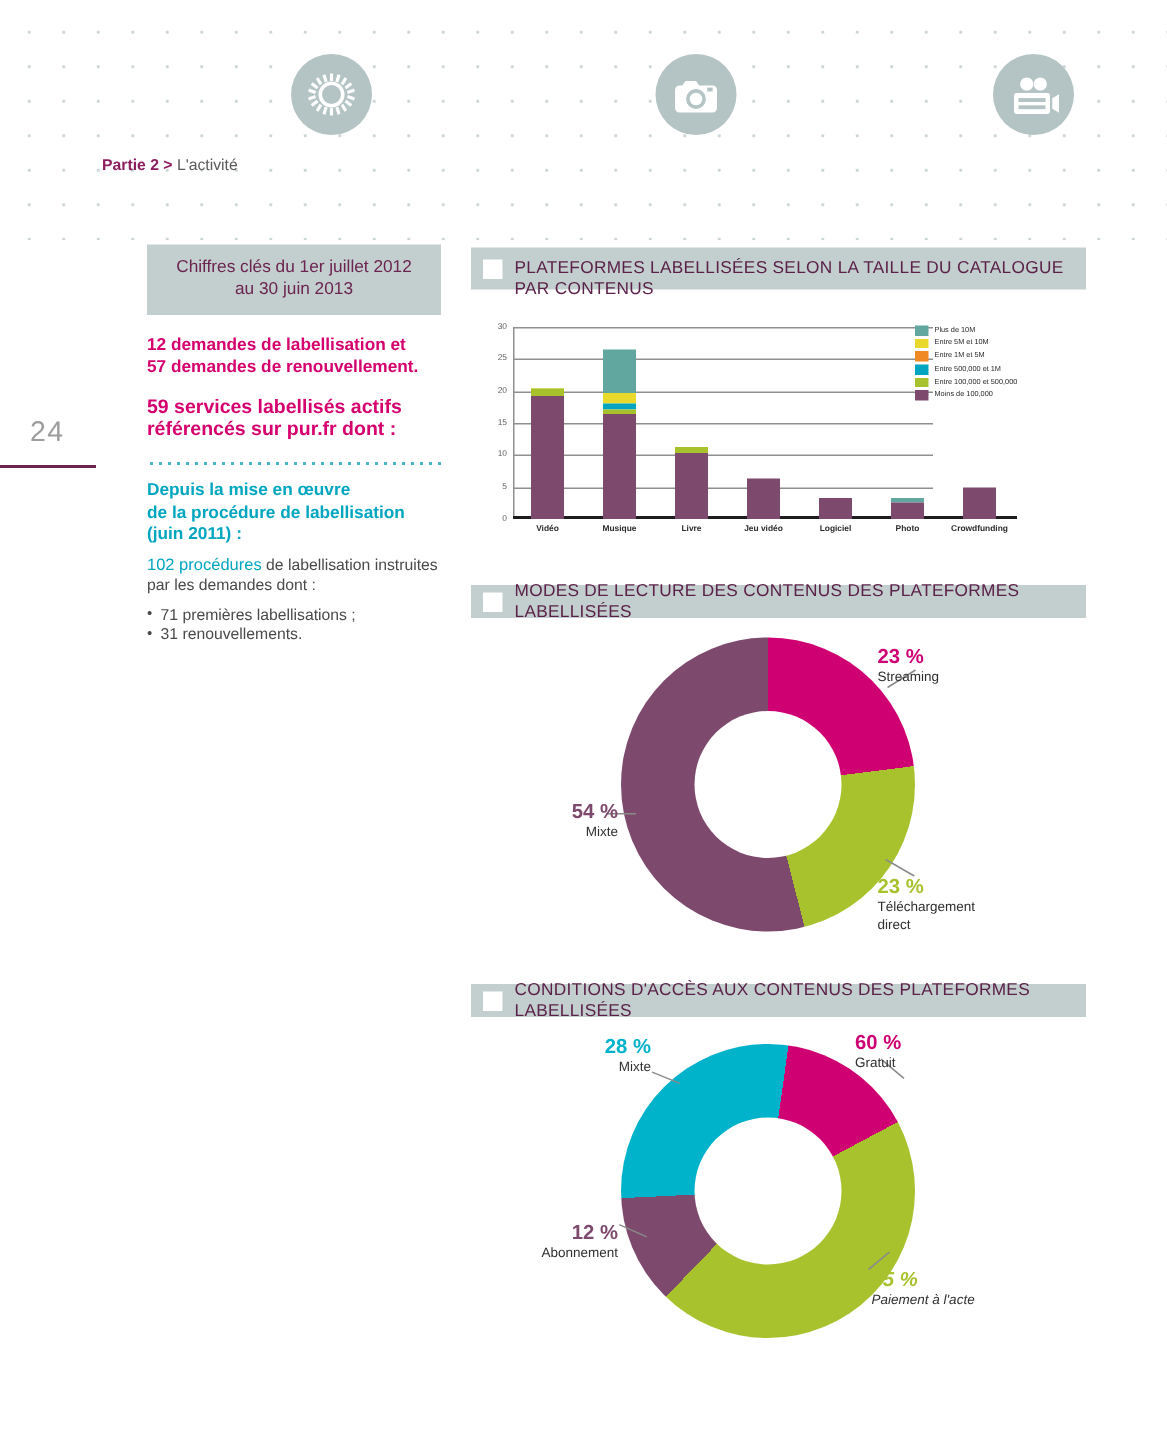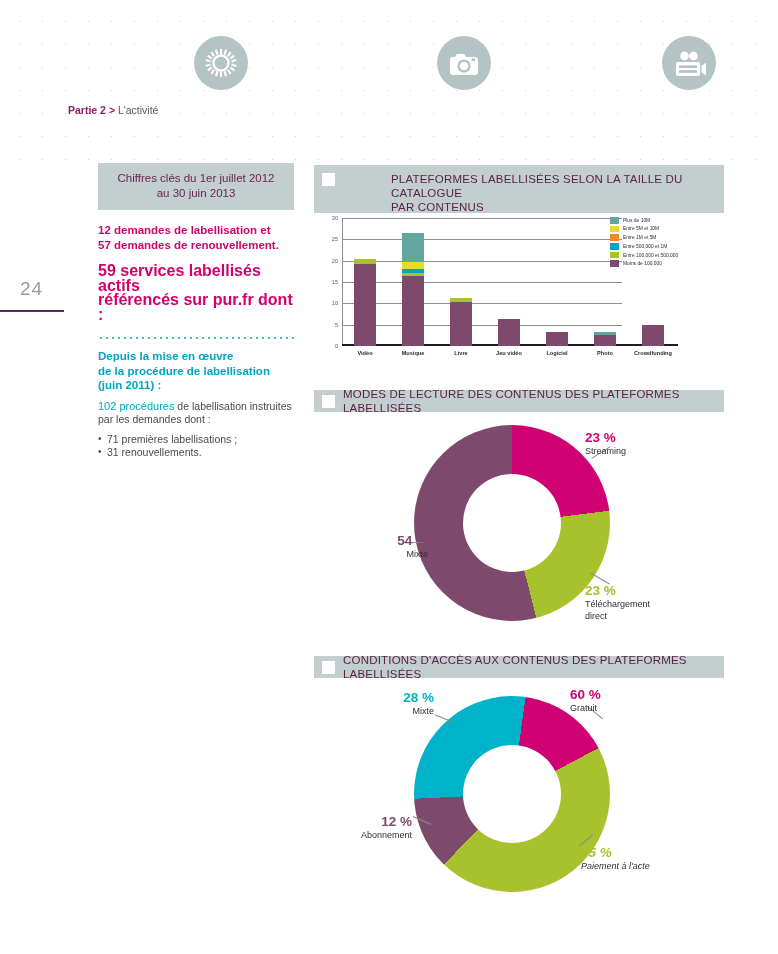--- a/index.html
+++ b/index.html
@@ -45,21 +45,21 @@
   .keyfig-box {
     background: #c3cfcf; color: #6b2450;
     text-align: center; padding: 8px 6px 9px 6px;
     font-size: 11.5px; line-height: 15px;
   }
   .lead-pink {
     color: #d5006e; font-weight: bold; font-size: 11.5px; line-height: 14.5px;
     margin-top: 13px;
   }
   .lead-pink2 {
-    color: #d5006e; font-weight: bold; font-size: 16px; line-height: 14.5px;
+    color: #d5006e; font-weight: bold; font-size: 13px; line-height: 14.5px;
     margin-top: 12px;
   }
   ul.bullets { list-style: none; margin-top: 2px; }
   ul.bullets li {
     font-size: 10.5px; color: #4a4a4a; line-height: 13.5px; padding-left: 9px;
     position: relative;
   }
   ul.bullets li:before {
     content: "•"; position: absolute; left: 0; top: -1px; color: #4a4a4a; font-size: 10px;
   }
@@ -211,21 +211,21 @@
   </div>
   <div class="para">
     <span class="body-teal-num">102 procédures</span><span> de labellisation instruites par les demandes dont :</span>
   </div>
   <ul class="bullets" style="margin-top:6px">
     <li>71 premières labellisations ;</li>
     <li>31 renouvellements.</li>
   </ul>
 </div>
 
-<div class="sect-bar" style="left:314px; top:165px; width:410px; height:48px;gap:48px;">
+<div class="sect-bar" style="left:314px; top:165px; width:410px; height:28px;">
   <div class="sect-chk"></div>
   <div class="sect-title">
     <div>PLATEFORMES LABELLISÉES SELON LA TAILLE DU CATALOGUE</div>
     <div>PAR CONTENUS</div>
   </div>
 </div>
 
 <div class="barchart">
   <div class="bc-plot">
     <div class="bc-axis-y"></div>
@@ -329,21 +329,21 @@
 </div>
 
 <div class="leader" style="left:589px; top:578px; width:22px; transform:rotate(30deg);"></div>
 <div class="d-label" style="left:585px; top:583px; width:110px;">
   <div class="d-pct" style="color:#a8c22e;">23 %</div>
   <div class="d-name">Téléchargement</div>
   <div class="d-name" style="margin-top:0">direct</div>
 </div>
 
 <div class="leader" style="left:404px; top:542px; width:20px;"></div>
-<div class="d-label" style="left:376px; top:533px; width:52px; text-align:right;">
+<div class="d-label" style="left:360px; top:533px; width:52px; text-align:right;">
   <div class="d-pct" style="color:#7d4a6e;">54 %</div>
   <div class="d-name">Mixte</div>
 </div>
 
 <div class="sect-bar" style="left:314px; top:656px; width:410px; height:22px; align-items:center;">
   <div class="sect-chk"></div>
   <div class="sect-title">CONDITIONS D'ACCÈS AUX CONTENUS DES PLATEFORMES LABELLISÉES</div>
 </div>
 
 <div class="donut-wrap" style="left:414px; top:696px; width:196px; height:196px;">

